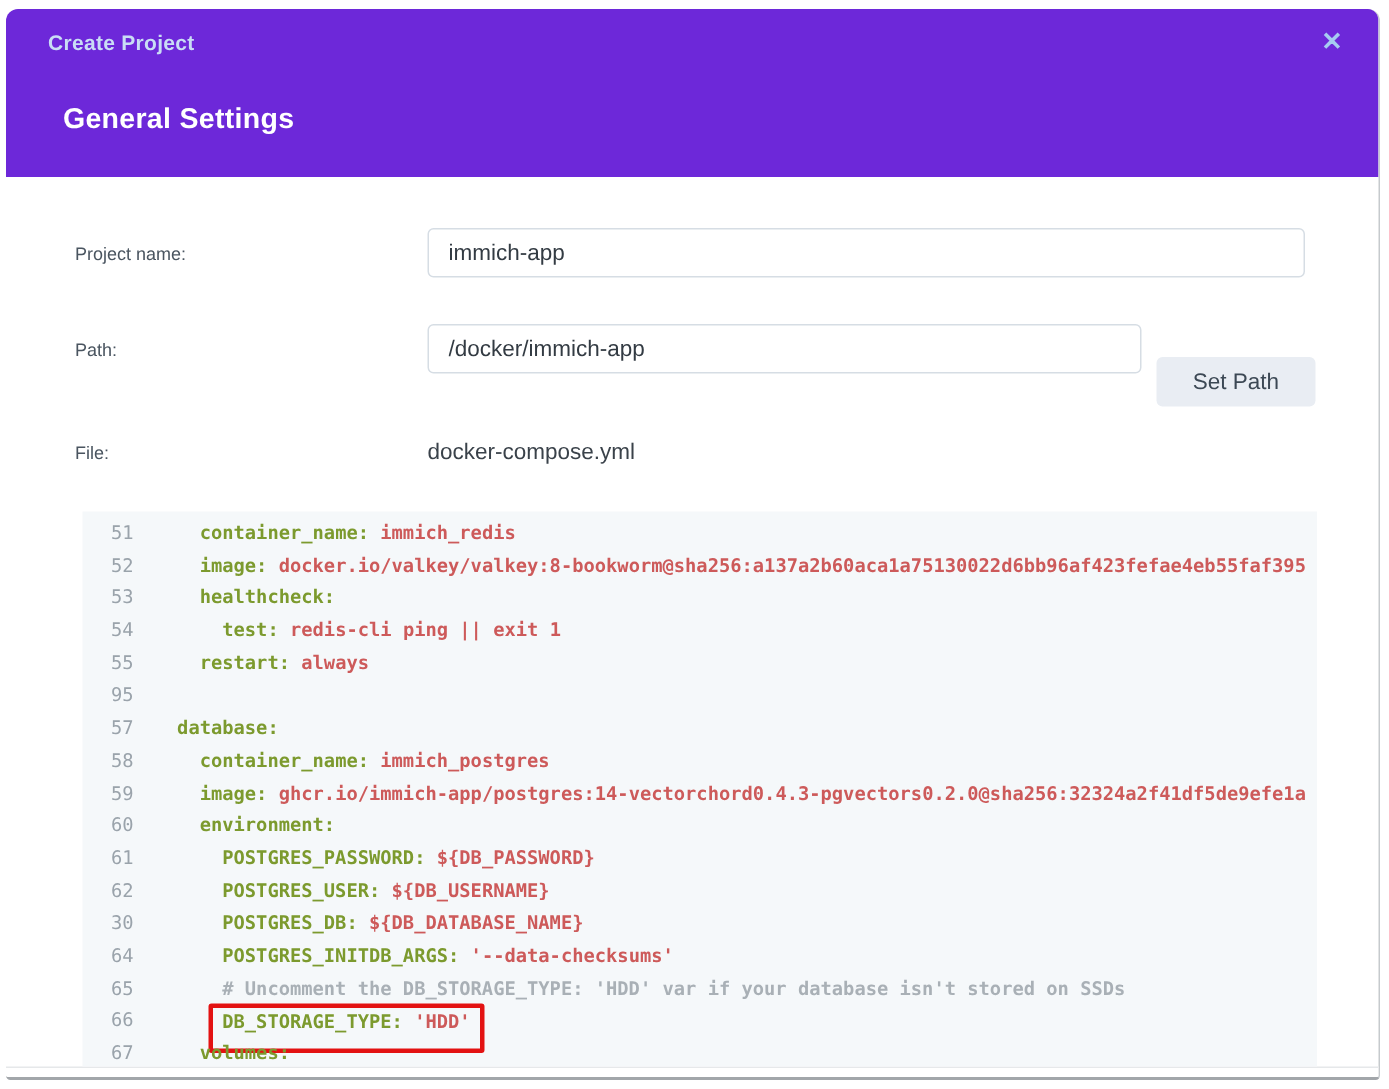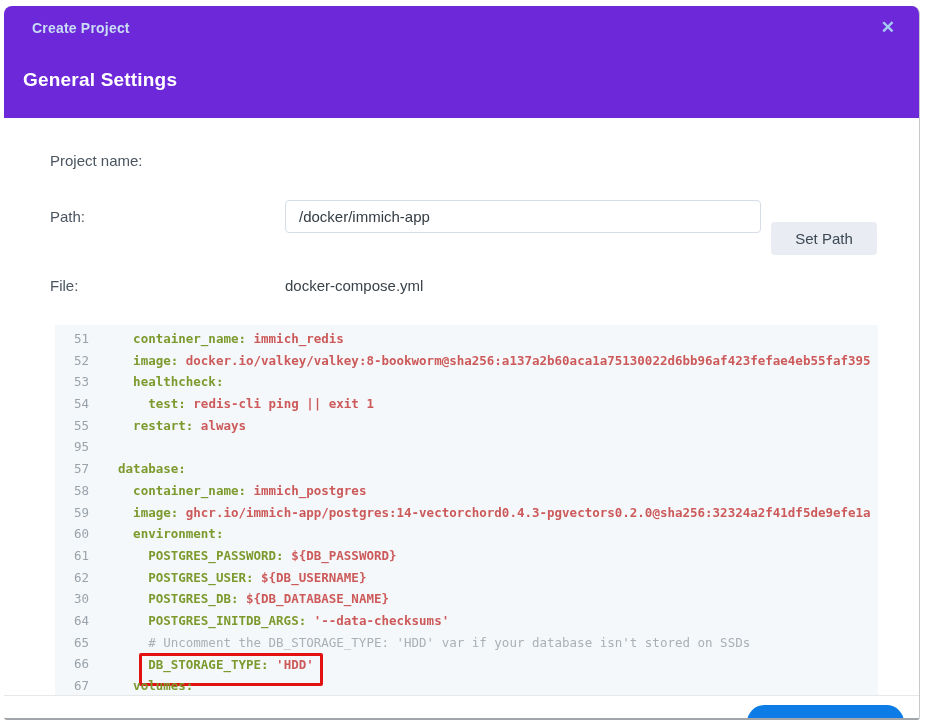--- a/index.html
+++ b/index.html
@@ -11,29 +11,29 @@
     background: #ffffff; border-radius: 8px 8px 3px 3px;
     border-right: 1px solid #c6cacd; border-bottom: 2px solid #a2a6aa;
     overflow: hidden; display: flex; flex-direction: column;
   }
 
   
   .dlg-header { background: #6d28d9; height: 112px; flex: 0 0 auto; position: relative; }
   .titlebar { display: flex; align-items: center; padding: 13px 24px 0 28px; }
   .dlg-title { color: #c9ddf5; font-size: 14px; font-weight: bold; letter-spacing: .2px; }
   .close { margin-left: auto; color: #a6cbf1; font-size: 17px; font-weight: bold; cursor: pointer; line-height: 1; }
-  .section-title { color: #ffffff; font-size: 19px; font-weight: bold; padding: 33px 0 0 19px; letter-spacing: .2px; }
+  .section-title { color: #ffffff; font-size: 19px; font-weight: bold; padding: 33px 0 0 38px; letter-spacing: .2px; }
 
   
   .body { flex: 1 1 auto; padding: 0 0 0 46px; position: relative; }
   .form-row { display: flex; align-items: center; margin-top: 0; position: relative; }
   .row-project { margin-top: 34px; }
   .row-path { margin-top: 9px; }
   .row-file { margin-top: 14px; height: 33px; }
-  .form-row label { width: 235px; flex: 0 0 235px; font-size: 15px; color: #4a5560; }
+  .form-row label { width: 235px; flex: 0 0 235px; font-size: 12px; color: #4a5560; }
   .text-input {
     height: 33px; border: 1px solid #d6dde4; border-radius: 4px;
     font-family: "Liberation Sans", sans-serif; font-size: 15px; color: #333b43;
     padding: 0 13px; background: #ffffff; outline: none;
   }
   .project-input { width: 585px; }
   .path-input { width: 476px; }
   .set-path-btn {
     margin-left: 10px; width: 106px; height: 33px; border: none; border-radius: 4px;
     background: #e9edf3; color: #3c4854; font-size: 15px; font-family: "Liberation Sans", sans-serif;
@@ -50,21 +50,21 @@
     padding-top: 3px; cursor: text;
   }
   .code-line { display: flex; white-space: pre; height: 21.7px; }
   .ln {
     flex: 0 0 48px; width: 48px; text-align: right; padding-right: 14px;
     color: #9aa3ab; font-weight: normal; user-select: none;
   }
   .code { font-weight: bold; }
   .tok-key { color: #7c9a2e; }
   .tok-val { color: #cd5a5a; }
-  .tok-comment { color: #a9b0b6; font-weight: normal; }
+  .tok-comment { color: #a9b0b6; font-weight: bold; }
   .red-box {
     display: inline-block; border: 3px solid #e31212; border-radius: 2px;
     padding: 0 6px 10px 6px; margin-left: -9px; line-height: 17px;
   }
 
   
   .footer {
     flex: 0 0 53px; border-top: 1px solid #e6e8ea; background: #ffffff;
     display: flex; align-items: center; justify-content: flex-end; padding-right: 15px;
   }
@@ -85,20 +85,21 @@
         <span class="dlg-title">Create Project</span>
         <span class="close">✕</span>
       </div>
       <div class="section-title">General Settings</div>
     </div>
 
     <div class="body">
 
       <div class="form-row row-project">
         <label>Project name:</label>
+        <input type="text" class="text-input project-input" value="immich-app" style="">
       </div>
 
       <div class="form-row row-path">
         <label>Path:</label>
         <input type="text" class="text-input path-input" value="/docker/immich-app" style="">
         <button class="set-path-btn">Set Path</button>
       </div>
 
       <div class="form-row row-file">
         <label>File:</label>

